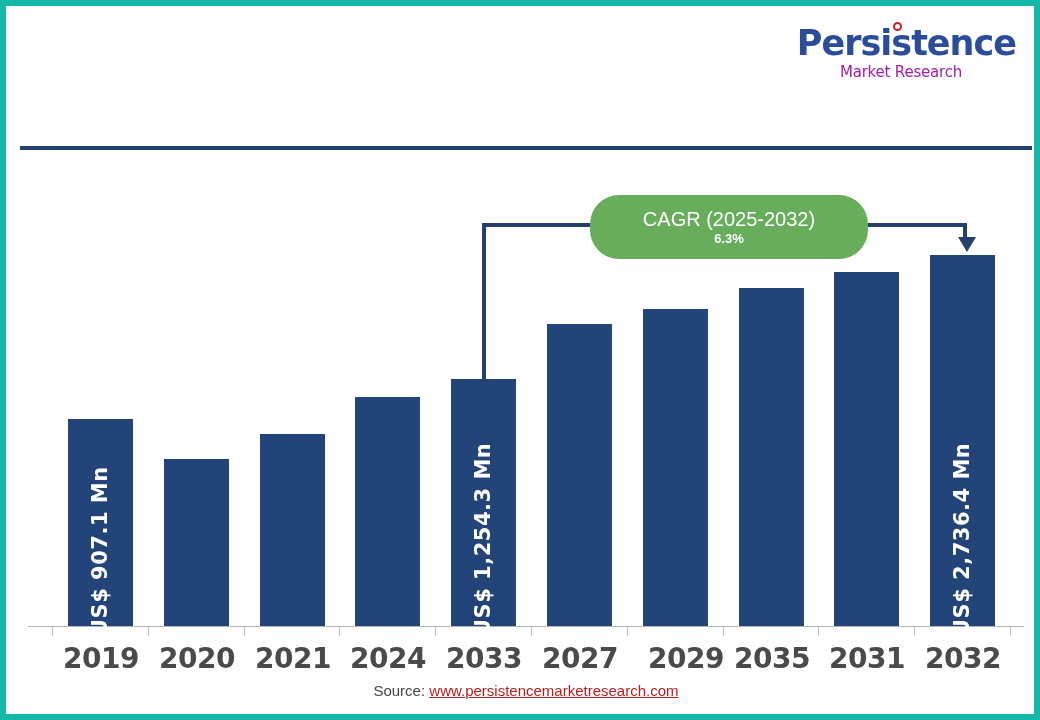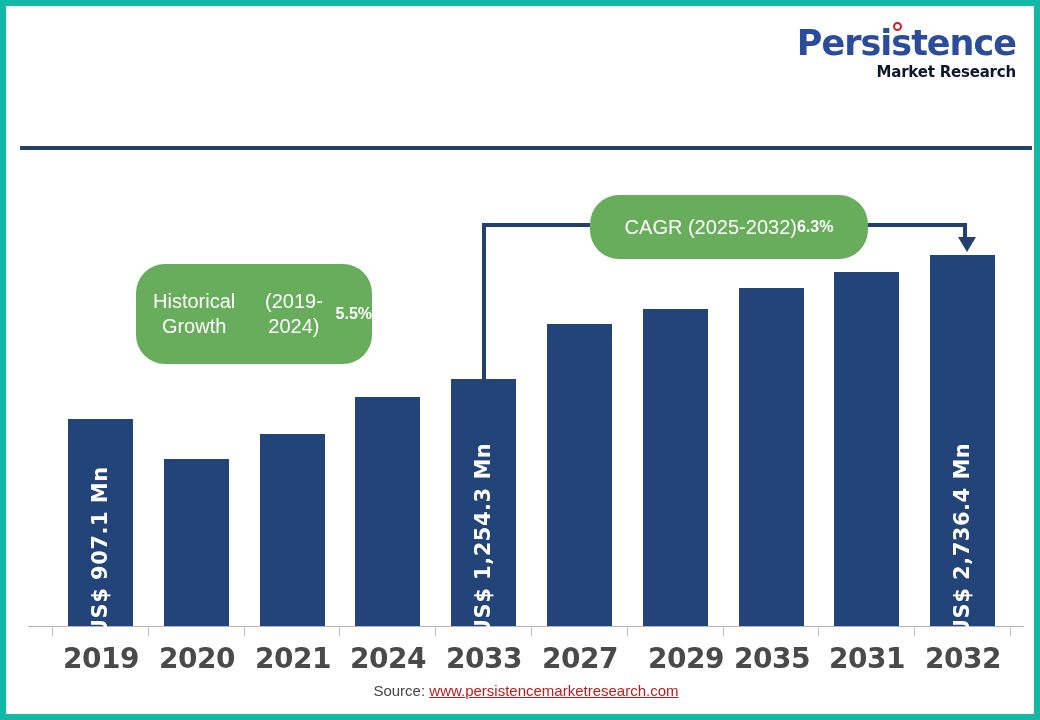--- a/index.html
+++ b/index.html
@@ -45,27 +45,28 @@
     height: 9px;
     border-radius: 50%;
     background: #ffffff;
     border: 2.4px solid #cc2028;
     top: -4px;
     left: 107px;
     box-sizing: border-box;
   }
   .logo-sub {
     font-family: "DejaVu Sans", sans-serif;
-    font-weight: bold;
+    font-weight: normal;
     font-size: 15px;
-    color: #0f172a;
+    color: #a21caf;
     line-height: 1;
     margin-top: 4px;
     letter-spacing: -0.2px;
     display: block;
+    text-align: center;
   }
 
   
   .title {
     position: absolute;
     left: 24px;
     top: 105px;
     font-family: "DejaVu Sans", sans-serif;
     font-weight: bold;
     font-size: 22px;
@@ -135,32 +136,32 @@
 
   
   .callout {
     position: absolute;
     background: #67ad5b;
     border-radius: 29px;
     color: #ffffff;
     text-align: center;
     font-family: "Liberation Sans", sans-serif;
     display: flex;
-    flex-direction: row;
+    flex-direction: column;
     align-items: center;
     justify-content: center;
     line-height: 1.24;
     box-sizing: border-box;
   }
   .callout .l1, .callout .l2 {
     font-size: 20px;
     font-weight: normal;
   }
   .callout .pct {
-    font-size: 16px;
+    font-size: 13px;
     font-weight: bold;
     margin-top: 0;
     text-align: center;
   }
   #callout-historical {
     left: 130px;
     top: 258px;
     width: 236px;
     height: 100px;
   }
@@ -251,25 +252,20 @@
       <div class="tick" style="left: 1004px;"></div>
     </div>
 
   <div class="conn" style="left:476px; top:217px; width:484px; height:4px;"></div>
   <div class="conn" style="left:476px; top:217px; width:4px; height:160px;"></div>
   <div class="conn" style="left:957px; top:217px; width:4px; height:16px;"></div>
   <svg class="arrow" viewBox="0 0 22 20">
     <polygon points="2,3 20,3 11,18" fill="#24406e"></polygon>
   </svg>
 
-  <div class="callout" id="callout-historical">
-    <div class="l1">Historical Growth</div>
-    <div class="l2">(2019-2024)</div>
-    <div class="pct">5.5%</div>
-  </div>
 
   <div class="callout" id="callout-cagr">
     <div class="l1">CAGR (2025-2032)</div>
     <div class="pct">6.3%</div>
   </div>
 
   <div class="source">
     <span>Source:</span>
     <a href="#">www.persistencemarketresearch.com</a>
   </div>

